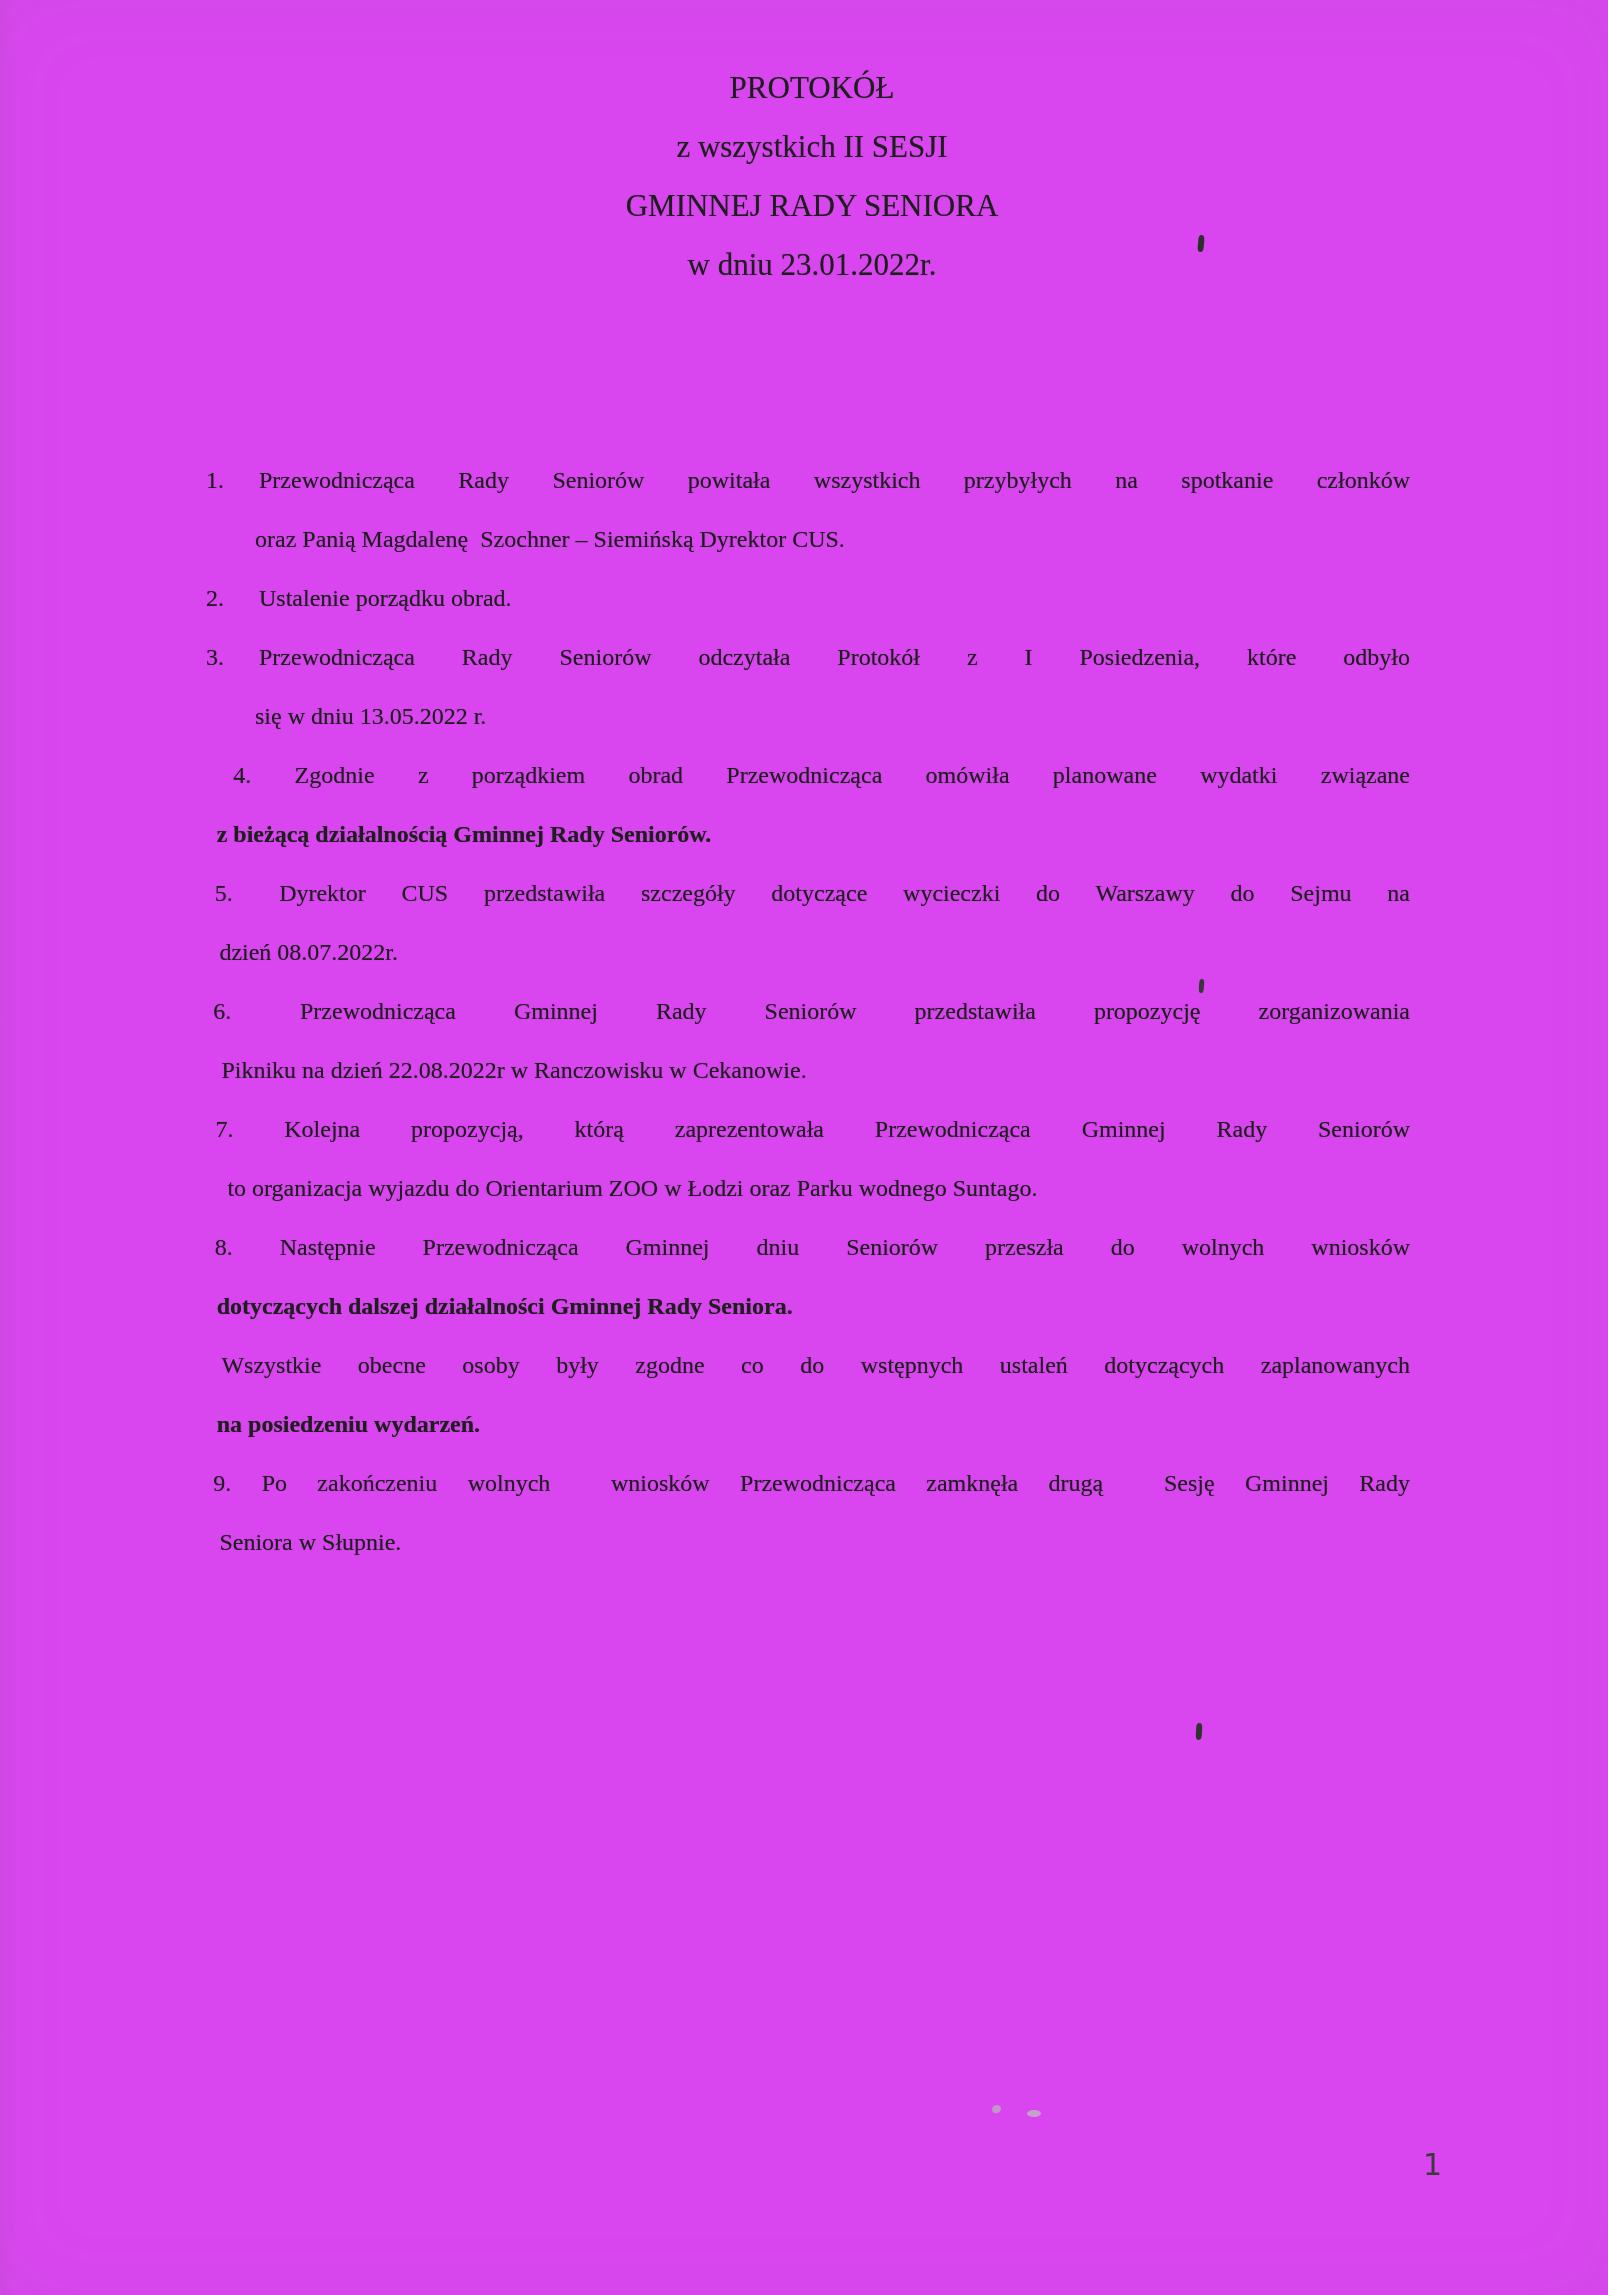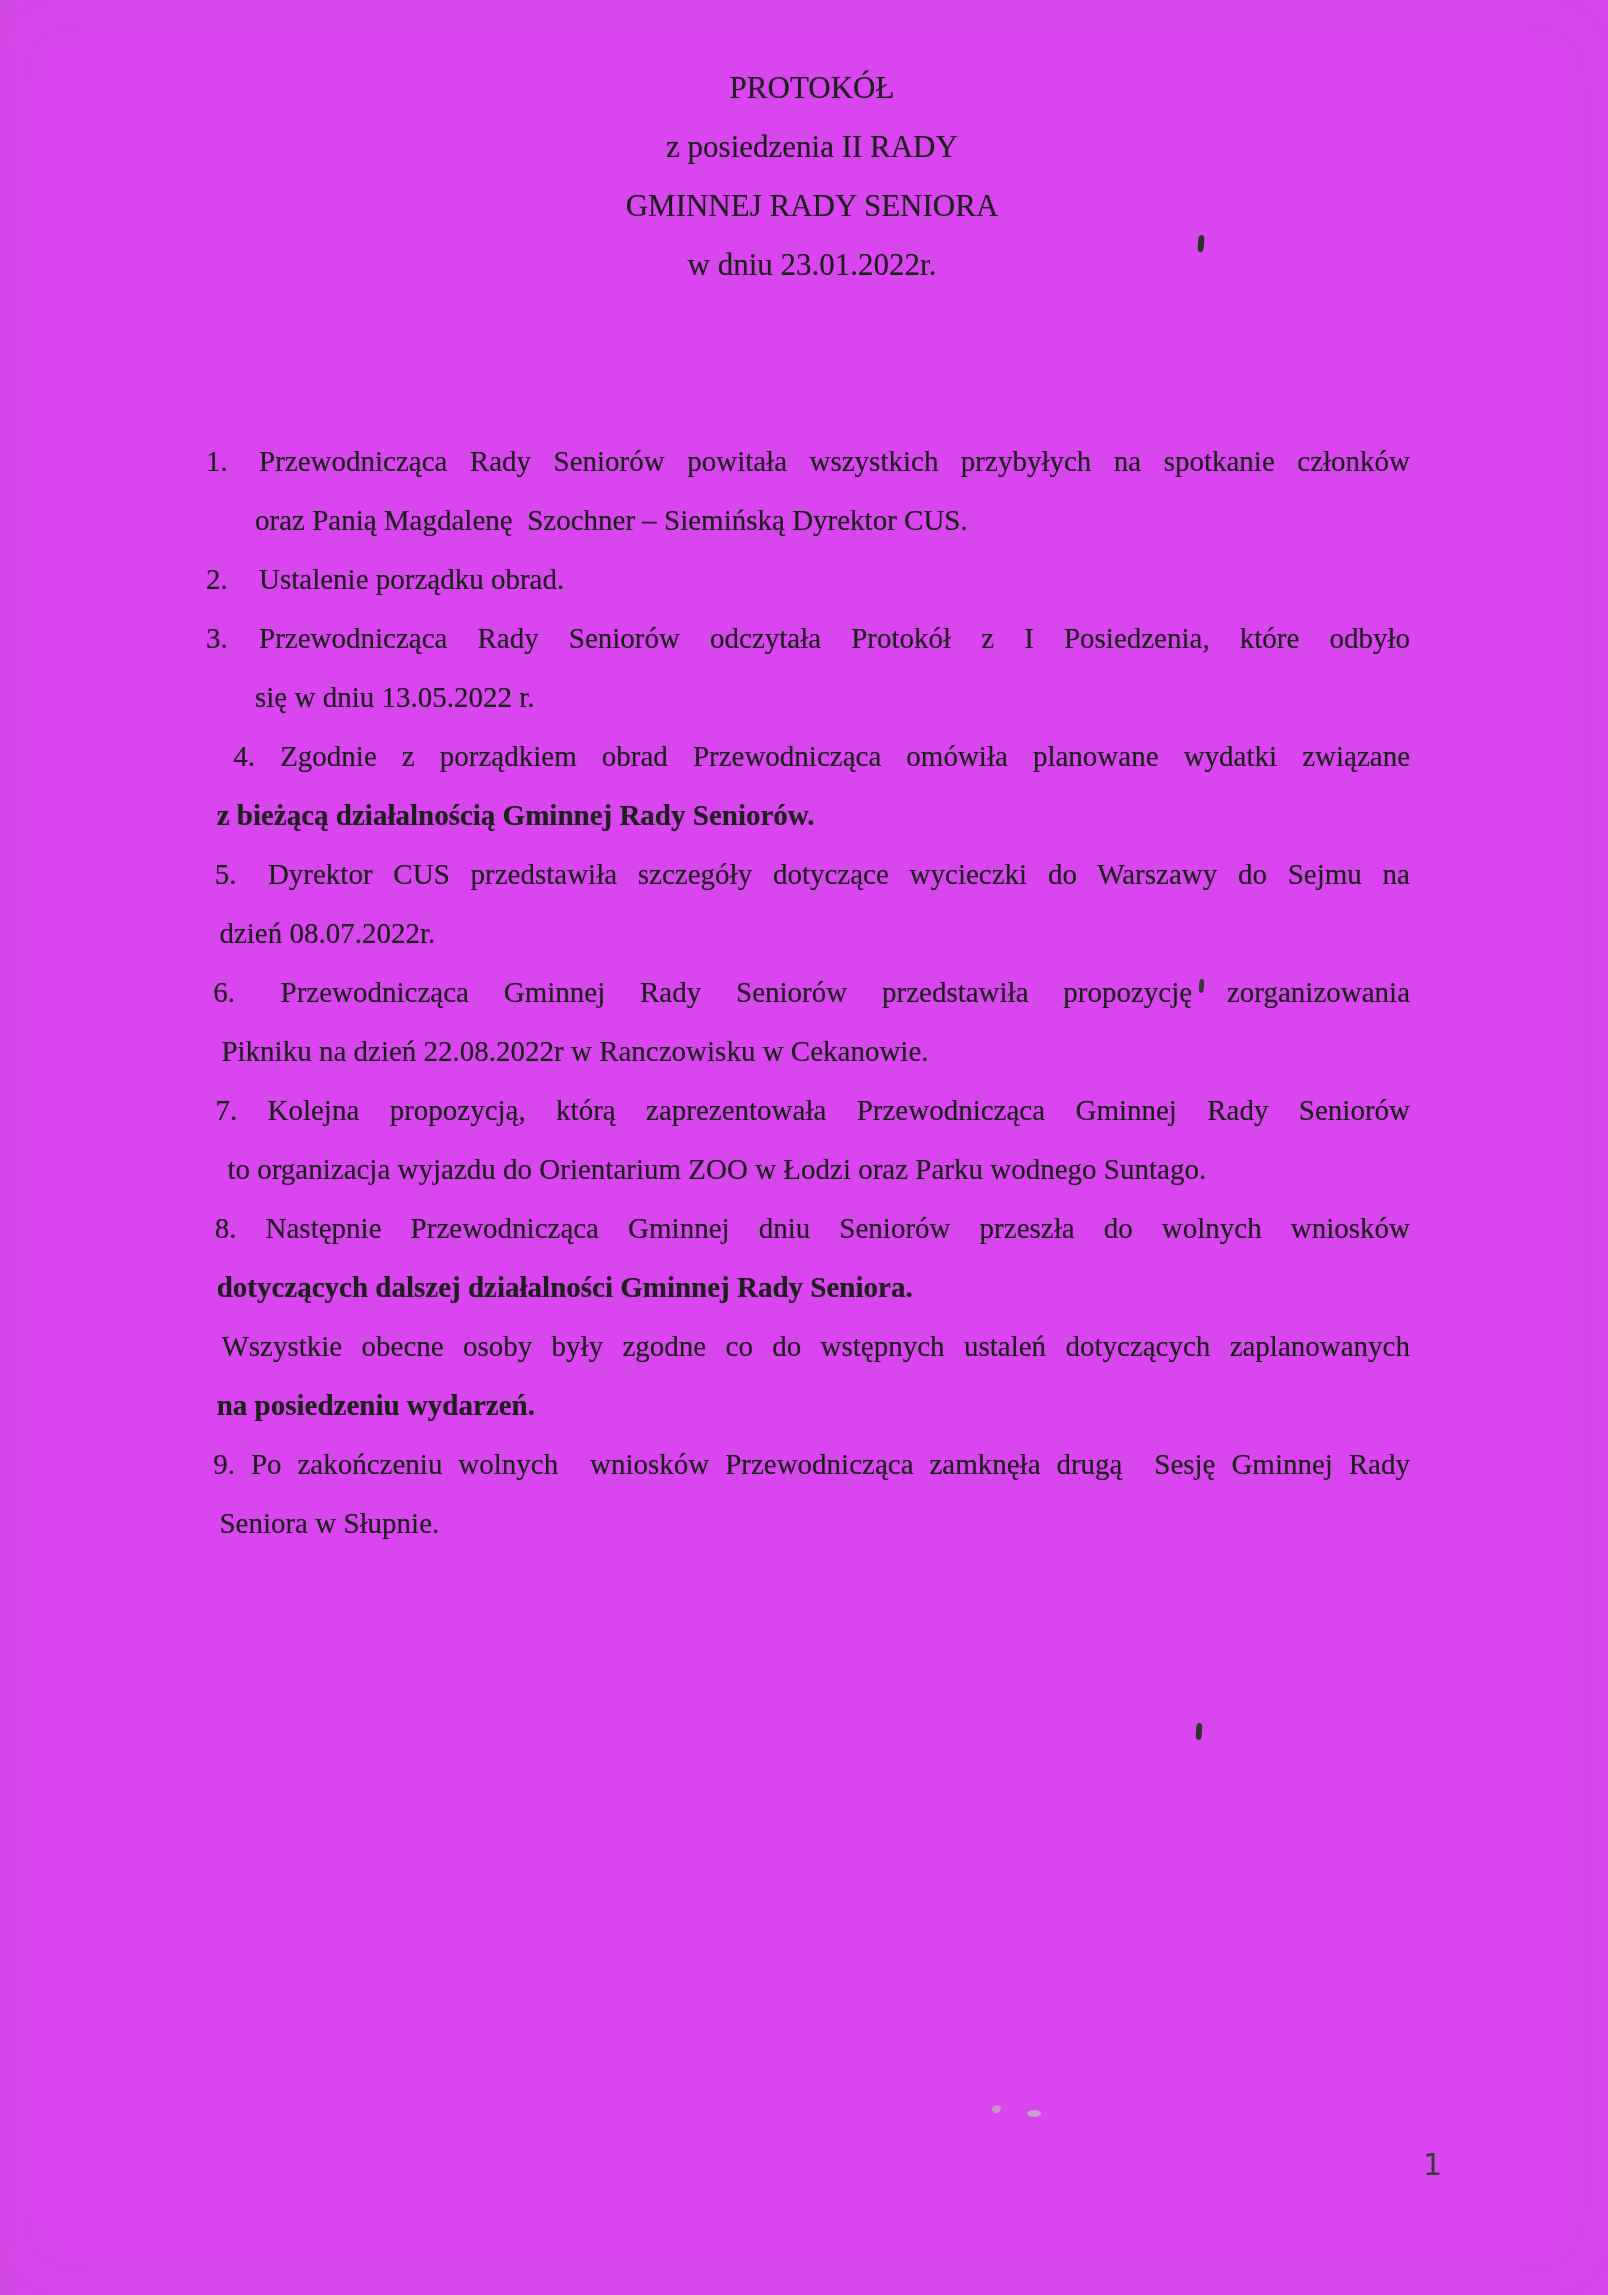--- a/index.html
+++ b/index.html
@@ -27,22 +27,22 @@
     left: 210px; top: 58px; width: 1204px;
     text-align: center;
     font-size: 31px;
     line-height: 59px;
     text-shadow: 0 0 0.7px rgba(40,40,40,0.55);
     white-space: nowrap;
   }
 
   .body-block {
     position: absolute;
-    left: 206px; top: 432px; width: 1204px;
-    font-size: 29px;
+    left: 206px; top: 451px; width: 1204px;
+    font-size: 24px;
     line-height: 59px;
     text-shadow: 0 0 0.7px rgba(40,40,40,0.55);
   }
   .bodyline { height: 59px; overflow: visible; }
 
   
   .j  { text-align: justify; text-align-last: justify; }
   .lft { text-align: left; white-space: nowrap; }
 
   
@@ -78,21 +78,21 @@
   .speck-d { left: 992px; top: 2105px; width: 9.4px; height: 8px; background: #b5b5b5; border-radius: 50%; opacity: .75; transform: rotate(-25deg); }
   .speck-e { left: 1027px; top: 2110px; width: 14px; height: 7.3px; background: #bfbfbf; border-radius: 50%; opacity: .75; }
 </style>
 </head>
 <body>
 
 <div class="page">
 
   <div class="title-block">
     <div class="titleline">PROTOKÓŁ</div>
-    <div class="titleline">z posiedzenia II RADY</div>
+    <div class="titleline">z wszystkich II SESJI</div>
     <div class="titleline">GMINNEJ RADY SENIORA</div>
     <div class="titleline">w dniu 23.01.2022r.</div>
   </div>
 
   <div class="body-block">
 
     <div class="bodyline j"><span class="num">1.</span><span>Przewodnicząca Rady Seniorów powitała wszystkich przybyłych na spotkanie członków</span></div>
     <div class="bodyline lft pl74">oraz Panią Magdalenę&nbsp; Szochner – Siemińską Dyrektor CUS.</div>
 
     <div class="bodyline lft"><span class="num">2.</span><span>Ustalenie porządku obrad.</span></div>

